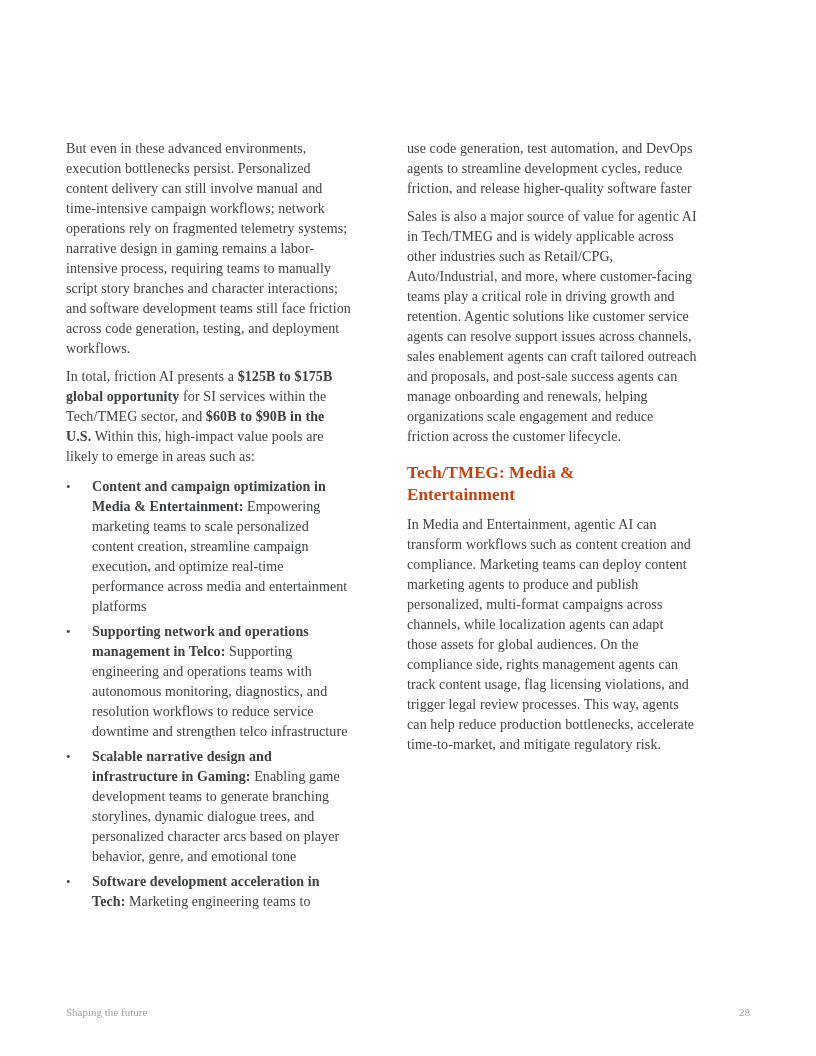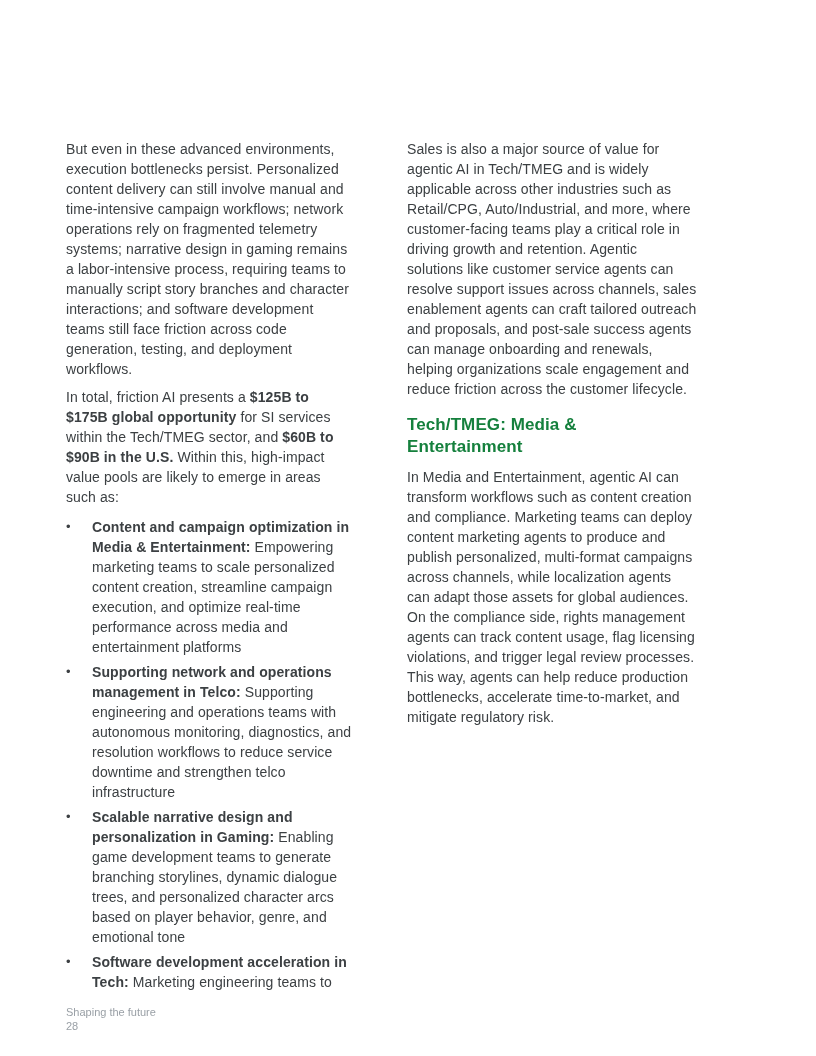--- a/index.html
+++ b/index.html
@@ -2,21 +2,21 @@
 <html><head>
 <meta charset="utf-8">
 <style>
   * { margin: 0; padding: 0; box-sizing: border-box; }
   html, body { background: #ffffff; }
   .page {
     position: relative;
     width: 816px;
     height: 1056px;
     background: #ffffff;
-    font-family: Liberation Sans, sans-serif;
+    font-family: Liberation Serif, serif;
     color: #3c4043;
     overflow: hidden;
   }
   .col {
     position: absolute;
     top: 139px;
     font-size: 14px;
     line-height: 20px;
     letter-spacing: 0.1px;
   }
@@ -41,37 +41,36 @@
   }
   ul.bullets .btext { flex: 1; }
   .indented {
     margin-left: 26px;
     margin-bottom: 8px;
   }
   h2.section-heading {
     font-size: 17px;
     line-height: 22px;
     font-weight: bold;
-    color: #15803d;
+    color: #c2410c;
     max-width: 250px;
     margin: 15px 0 9px 0;
     letter-spacing: 0.1px;
   }
   .footer {
     position: absolute;
     left: 66px;
     right: 66px;
     top: 1005px;
     display: flex;
     justify-content: space-between;
     align-items: flex-start;
     font-size: 11px;
     line-height: 14px;
     color: #9aa0a6;
-    flex-direction: column;
   }
 </style>
 </head>
 <body>
 
 <div class="page">
 
   <div class="col col-left">
     <p>But even in these advanced environments, execution bottlenecks persist. Personalized content delivery can still involve manual and time-intensive campaign workflows; network operations rely on fragmented telemetry systems; narrative design in gaming remains a labor-intensive process, requiring teams to manually script story branches and character interactions; and software development teams still face friction across code generation, testing, and deployment workflows.</p>
     <p><span>In total, friction AI presents a </span><strong>$125B to $175B global opportunity</strong><span> for SI services within the Tech/TMEG sector, and </span><strong>$60B to $90B in the U.S.</strong><span> Within this, high-impact value pools are likely to emerge in areas such as:</span></p>
@@ -79,30 +78,31 @@
       <li>
         <span class="marker">•</span>
         <span class="btext"><strong>Content and campaign optimization in Media &amp; Entertainment:</strong><span> Empowering marketing teams to scale personalized content creation, streamline campaign execution, and optimize real-time performance across media and entertainment platforms</span></span>
       </li>
       <li>
         <span class="marker">•</span>
         <span class="btext"><strong>Supporting network and operations management in Telco:</strong><span> Supporting engineering and operations teams with autonomous monitoring, diagnostics, and resolution workflows to reduce service downtime and strengthen telco infrastructure</span></span>
       </li>
       <li>
         <span class="marker">•</span>
-        <span class="btext"><strong>Scalable narrative design and personalization in Gaming:</strong><span> Enabling game development teams to generate branching storylines, dynamic dialogue trees, and personalized character arcs based on player behavior, genre, and emotional tone</span></span>
+        <span class="btext"><strong>Scalable narrative design and infrastructure in Gaming:</strong><span> Enabling game development teams to generate branching storylines, dynamic dialogue trees, and personalized character arcs based on player behavior, genre, and emotional tone</span></span>
       </li>
       <li>
         <span class="marker">•</span>
         <span class="btext"><strong>Software development acceleration in Tech:</strong><span> Marketing engineering teams to</span></span>
       </li>
     </ul>
   </div>
 
   <div class="col col-right">
+    <p class="indented">use code generation, test automation, and DevOps agents to streamline development cycles, reduce friction, and release higher-quality software faster</p>
     <p>Sales is also a major source of value for agentic AI in Tech/TMEG and is widely applicable across other industries such as Retail/CPG, Auto/Industrial, and more, where customer-facing teams play a critical role in driving growth and retention. Agentic solutions like customer service agents can resolve support issues across channels, sales enablement agents can craft tailored outreach and proposals, and post-sale success agents can manage onboarding and renewals, helping organizations scale engagement and reduce friction across the customer lifecycle.</p>
     <h2 class="section-heading">Tech/TMEG: Media &amp; Entertainment</h2>
     <p>In Media and Entertainment, agentic AI can transform workflows such as content creation and compliance. Marketing teams can deploy content marketing agents to produce and publish personalized, multi-format campaigns across channels, while localization agents can adapt those assets for global audiences. On the compliance side, rights management agents can track content usage, flag licensing violations, and trigger legal review processes. This way, agents can help reduce production bottlenecks, accelerate time-to-market, and mitigate regulatory risk.</p>
   </div>
 
   <div class="footer">
     <span>Shaping the future</span>
     <span>28</span>
   </div>
 

